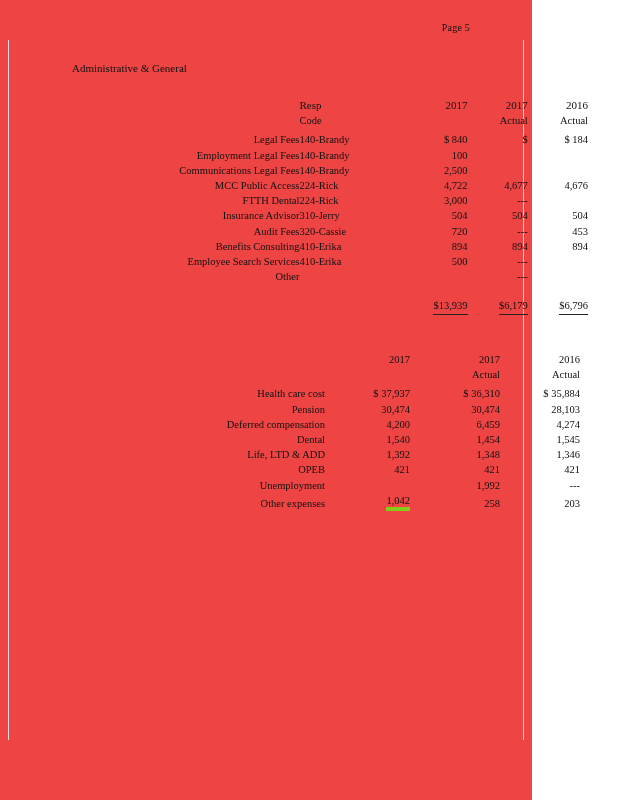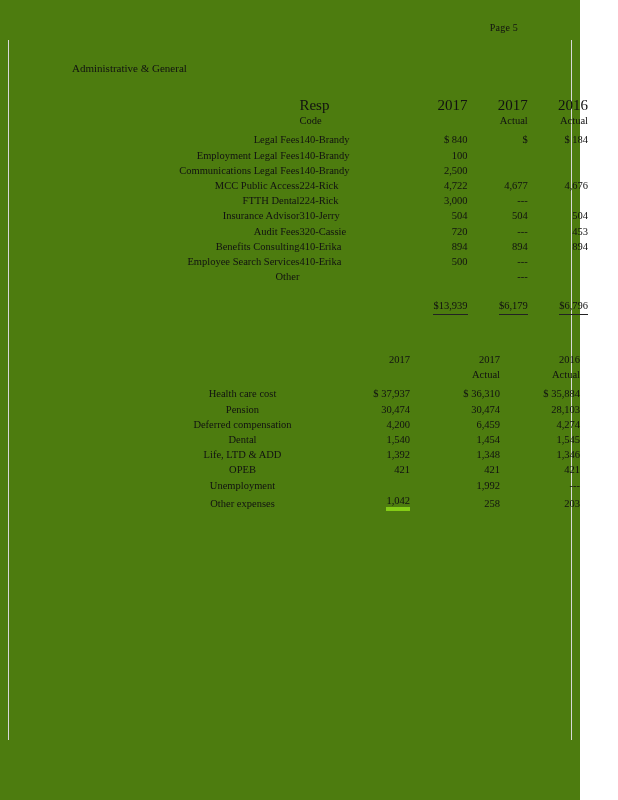--- a/index.html
+++ b/index.html
@@ -13,23 +13,23 @@
     position: relative;
     font-family: "Liberation Serif", serif;
     color: #111111;
     overflow: hidden;
   }
 
   .page {
     position: absolute;
     left: 0;
     top: 0;
-    width: 580px;
+    width: 532px;
     height: 800px;
-    background: #4d7c0f;
+    background: #ef4444;
   }
 
   
   .edge-mark {
     position: absolute;
     background: #d8d8d8;
     width: 1px;
   }
 
   .page-number {
@@ -62,21 +62,21 @@
     vertical-align: bottom;
     line-height: 15.2px;
     white-space: nowrap;
   }
   .t1-col-label { width: 185px; text-align: right; }
   .t1-col-code  { width: 95px;  text-align: left; padding-left: 4px;}
   .t1-col-a     { width: 78px;  text-align: right; padding-right: 12px;}
   .t1-col-b     { width: 62px;  text-align: right; padding-right: 10px;}
   .t1-col-c     { width: 62px;  text-align: right; padding-right: 0px;}
 
-  .hdr-line1 td { font-size: 15px; padding-bottom: 0px; font-family: Liberation Serif, serif;}
+  .hdr-line1 td { font-size: 11px; padding-bottom: 0px; font-family: Liberation Serif, serif;}
   .hdr-line2 td { font-size: 10.5px; padding-bottom: 4px;}
   .hdr-bold { font-weight: bold; font-size: 11.5px; }
 
   .total-row td {
     padding-top: 14px;
   }
   .underline-total {
     border-bottom: 1px solid #222;
     display: inline-block;
     padding-bottom: 0px;
@@ -90,21 +90,21 @@
     width: 420px;
     border-collapse: collapse;
     font-size: 10.5px;
   }
   .table2 td {
     padding: 0;
     vertical-align: bottom;
     line-height: 15.2px;
     white-space: nowrap;
   }
-  .t2-col-label { width: 165px; text-align: center; }
+  .t2-col-label { width: 165px; text-align: right; }
   .t2-col-a { width: 85px; text-align: right; padding-right: 12px;}
   .t2-col-b { width: 90px; text-align: right; padding-right: 14px;}
   .t2-col-c { width: 80px; text-align: right; padding-right: 0px;}
   .t2-hdr1 td { padding-bottom: 0; }
   .t2-hdr2 td { padding-bottom: 4px; }
 
   .u-line {
     border-bottom: 4px solid #84cc16;
     display: inline-block;
     line-height: 13px;

